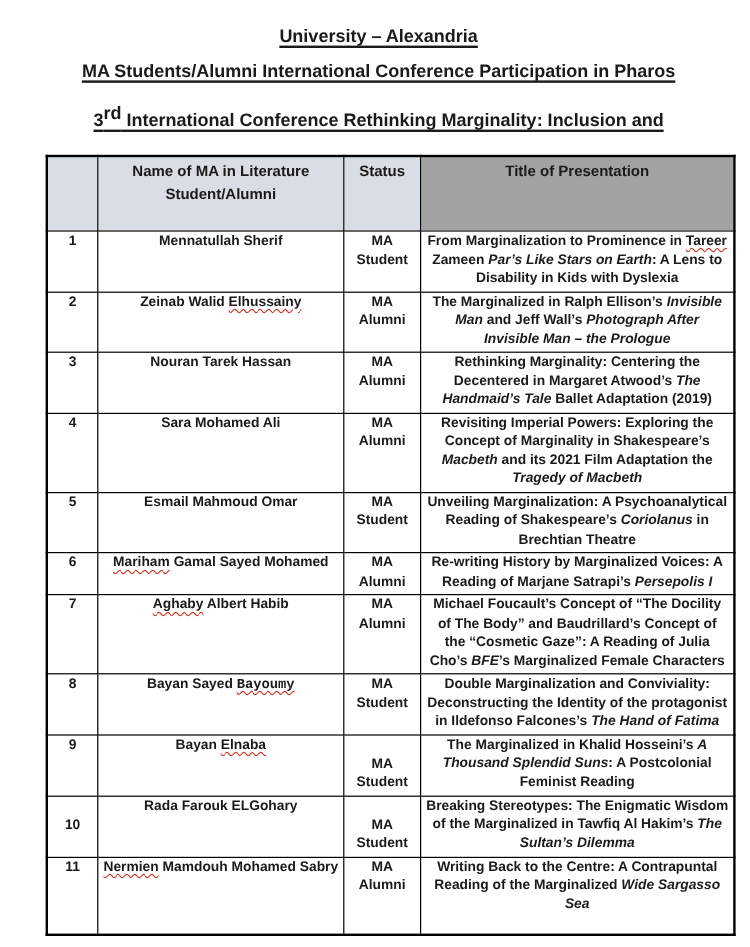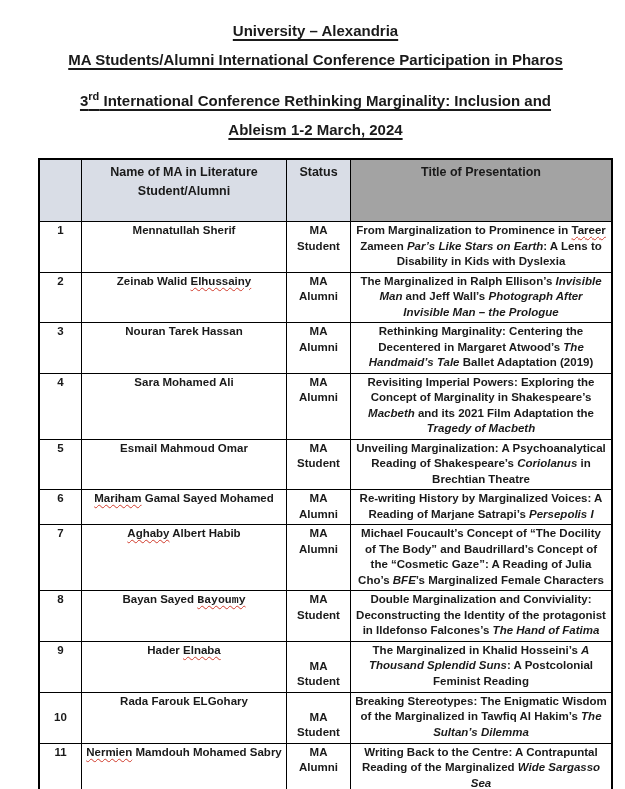--- a/index.html
+++ b/index.html
@@ -23,21 +23,21 @@
   
   .doc-title { margin: 4px 0 12px 0; text-align: center; font-size: 15px; font-weight: bold; }
   .doc-subtitle { margin: 0 0 14px 0; text-align: center; font-size: 15px; font-weight: bold; }
   .tline {
     display: block;
     line-height: 29px;
     text-decoration: underline;
     text-decoration-thickness: 1.5px;
     text-underline-offset: 3px;
   }
-  .tline sup { font-size: 11px; line-height: 0; }
+  .tline sup { font-size: 15px; line-height: 0; }
   
   table.doc-table {
     border-collapse: collapse;
     width: 555px;
     table-layout: fixed;
     border: 2.5px solid #000;
   }
   .doc-table th, .doc-table td {
     border: 1.5px solid #000;
     vertical-align: top;
@@ -74,21 +74,20 @@
 
 <div class="page">
 
   <h1 class="doc-title">
     <span class="tline">University – Alexandria</span>
     <span class="tline">MA Students/Alumni International Conference Participation in Pharos</span>
   </h1>
 
   <h2 class="doc-subtitle">
     <span class="tline"><span>3</span><sup>rd</sup><span> International Conference Rethinking Marginality: Inclusion and</span></span>
-    <span class="tline">Ableism 1-2 March, 2024</span>
   </h2>
 
   <table class="doc-table">
     <thead>
       <tr>
         <th class="c-num" style="background: rgb(217, 221, 230);"></th>
         <th class="c-name" style="background: rgb(217, 221, 230);">Name of MA in Literature Student/Alumni</th>
         <th class="c-status" style="background: rgb(217, 221, 230);">Status</th>
         <th class="c-title" style="background: #a3a3a3;">Title of Presentation</th>
       </tr>
@@ -137,21 +136,21 @@
           <td class="c-title"><span>Michael Foucault’s Concept of “The Docility of The Body” and Baudrillard’s Concept of the “Cosmetic Gaze”: A Reading of Julia Cho’s </span><em>BFE</em><span>’s Marginalized Female Characters</span></td>
         </tr>
         <tr>
           <td class="c-num">8</td>
           <td class="c-name"><span>Bayan Sayed </span><span class="sq" style="text-decoration-color: rgb(208, 58, 43); font-family: Liberation Mono, monospace;">Bayoumy</span></td>
           <td class="c-status">MA Student</td>
           <td class="c-title"><span>Double Marginalization and Conviviality: Deconstructing the Identity of the protagonist in Ildefonso Falcones’s </span><em>The Hand of Fatima</em></td>
         </tr>
         <tr>
           <td class="c-num">9</td>
-          <td class="c-name"><span>Hader </span><span class="sq" style="text-decoration-color: rgb(208, 58, 43);">Elnaba</span></td>
+          <td class="c-name"><span>Bayan </span><span class="sq" style="text-decoration-color: rgb(208, 58, 43);">Elnaba</span></td>
           <td class="c-status pad-top">MA Student</td>
           <td class="c-title"><span>The Marginalized in Khalid Hosseini’s </span><em>A Thousand Splendid Suns</em><span>: A Postcolonial Feminist Reading</span></td>
         </tr>
         <tr>
           <td class="c-num pad-top">10</td>
           <td class="c-name"><span>Rada Farouk ELGohary</span></td>
           <td class="c-status pad-top">MA Student</td>
           <td class="c-title"><span>Breaking Stereotypes: The Enigmatic Wisdom of the Marginalized in Tawfiq Al Hakim’s </span><em>The Sultan’s Dilemma</em></td>
         </tr>
         <tr>

